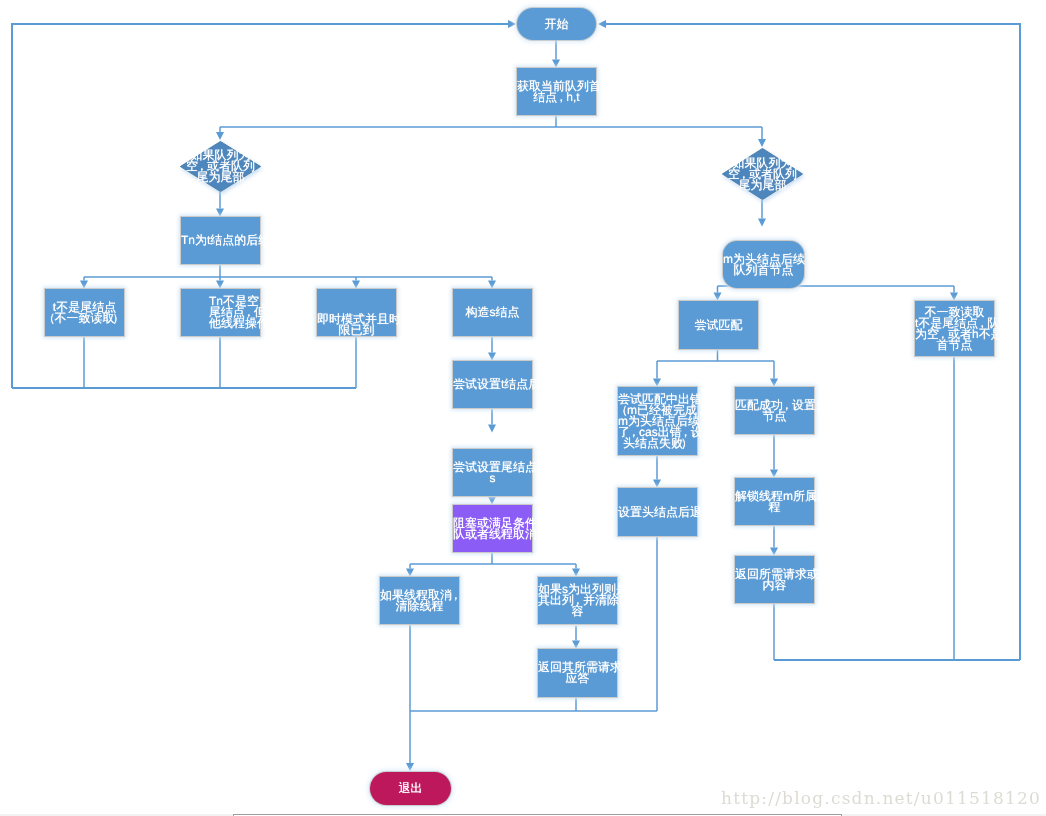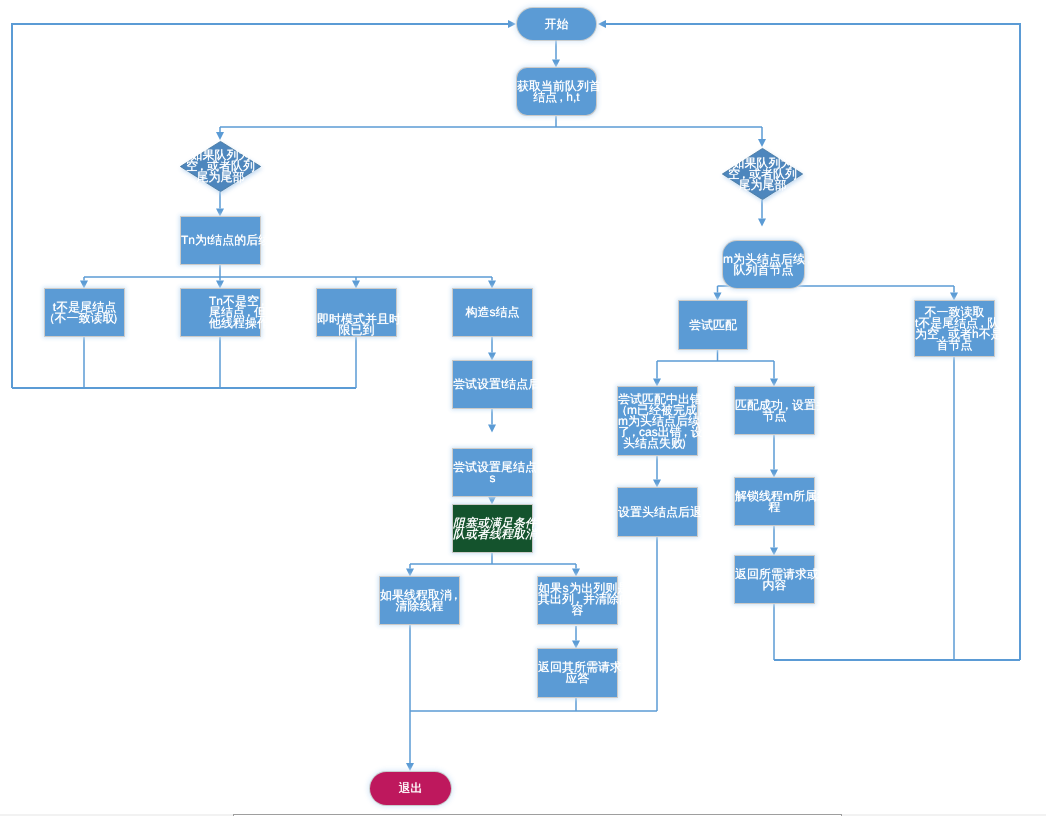--- a/index.html
+++ b/index.html
@@ -20,21 +20,21 @@
   .node .txt { display:block; width:100%; }
   .node { -webkit-font-smoothing:antialiased; text-rendering:geometricPrecision;
           text-shadow:0 0 0.75px currentColor; }
   .node .ln { display:block; white-space:nowrap; }
   .node .pc { display:inline-block; width:9px; text-align:left; overflow:visible; }
   .node .pc > i { font-style:normal; display:inline-block; transform:translateX(-2.2px); }
   .shape-rect {
     background:#5b9bd5;
     box-shadow:0 0 0 1px #cdcbc8, 0 0 4px 2px rgba(205,227,247,.95);
   }
-  .shape-rect.fill-red { background:#14532d;font-style:italic; }
+  .shape-rect.fill-red { background:#8b5cf6; }
   .shape-stadium {
     background:#5b9bd5; border-radius:999px;
     box-shadow:0 0 0 1px rgba(180,176,168,.55), 0 0 5px 2px rgba(214,232,248,.9);
   }
   .shape-stadium.fill-dark { background:#be185d; }
   .shape-diamond { background:transparent; box-shadow:none; }
   .shape-diamond .dia {
     position:absolute; left:0; top:0; width:100%; height:100%;
     overflow:visible;
     filter: drop-shadow(1px 2px 2px rgba(190,215,240,.95));
@@ -215,21 +215,21 @@
       <g>
         <polyline points="774,660 1020,660" fill="none" stroke="#5b9bd5" stroke-width="2"></polyline>
       </g>
     </svg>
   <div id="nodes">
       <div class="node shape-stadium fill-light" style="left: 517px; top: 8px; width: 79px; height: 32px;">
         <span class="txt">
           <span class="ln">开始</span>
         </span>
       </div>
-      <div class="node shape-rect fill-light" style="left: 517px; top: 68px; width: 79px; height: 47px; border-radius: 10px;">
+      <div class="node shape-rect fill-light" style="left: 517px; top: 68px; width: 79px; height: 47px;">
         <span class="txt">
           <span class="ln">获取当前队列首尾</span>
           <span class="ln">结点<span class="pc"><i>，</i></span>h,t</span>
         </span>
       </div>
       <div class="node shape-diamond fill-dark" style="left: 180px; top: 141px; width: 81px; height: 51px;">
         <svg class="dia" viewBox="0 0 81 51" width="81" height="51">
           <polygon points="40.5,0.4 80.6,25.5 40.5,50.6 0.4,25.5" fill="#4d86bd" stroke="#3f7199" stroke-width="0.8"></polygon>
         </svg>
         <span class="txt">
@@ -283,21 +283,21 @@
           <span class="ln">阻塞或满足条件出</span>
           <span class="ln">队或者线程取消</span>
         </span>
       </div>
       <div class="node shape-rect fill-light" style="left: 380px; top: 577px; width: 79px; height: 47px;">
         <span class="txt">
           <span class="ln">如果线程取消<span class="pc"><i>，</i></span></span>
           <span class="ln">清除线程</span>
         </span>
       </div>
-      <div class="node shape-rect fill-light" style="left: 538px; top: 577px; width: 79px; height: 47px; font-family: Liberation Mono, monospace;">
+      <div class="node shape-rect fill-light" style="left: 538px; top: 577px; width: 79px; height: 47px;">
         <span class="txt">
           <span class="ln">如果s为出列则是</span>
           <span class="ln">其出列<span class="pc"><i>，</i></span>并清除内</span>
           <span class="ln">容</span>
         </span>
       </div>
       <div class="node shape-rect fill-light" style="left: 538px; top: 649px; width: 79px; height: 48px;">
         <span class="txt">
           <span class="ln">返回其所需请求或</span>
           <span class="ln">应答</span>
@@ -312,21 +312,21 @@
           <span class="ln">空<span class="pc"><i>，</i></span>或者队列</span>
           <span class="ln">尾为尾部</span>
         </span>
       </div>
       <div class="node shape-rect fill-light" style="left: 723px; top: 241px; width: 81px; height: 47px; border-radius: 14px;">
         <span class="txt">
           <span class="ln">m为头结点后续<span class="pc"><i>，</i></span></span>
           <span class="ln">队列首节点</span>
         </span>
       </div>
-      <div class="node shape-rect fill-light" style="left: 679px; top: 301px; width: 68px; height: 48px;">
+      <div class="node shape-rect fill-light" style="left: 679px; top: 301px; width: 79px; height: 48px;">
         <span class="txt">
           <span class="ln">尝试匹配</span>
         </span>
       </div>
       <div class="node shape-rect fill-light" style="left: 915px; top: 301px; width: 79px; height: 55px;">
         <span class="txt">
           <span class="ln">不一致读取</span>
           <span class="ln">t不是尾结点<span class="pc"><i>，</i></span>队列</span>
           <span class="ln">为空<span class="pc"><i>，</i></span>或者h不是</span>
           <span class="ln">首节点</span>
@@ -363,18 +363,19 @@
           <span class="ln">返回所需请求或者</span>
           <span class="ln">内容</span>
         </span>
       </div>
       <div class="node shape-stadium fill-dark" style="left: 370px; top: 772px; width: 81px; height: 33px;">
         <span class="txt">
           <span class="ln">退出</span>
         </span>
       </div>
     </div>
+  <div class="watermark" style="left: 721px; top: 808px; transform: translateY(-100%);">http://blog.csdn.net/u011518120</div>
 <div class="rule" style="left: 0px; top: 814px; width: 1046px; height: 2px; background: rgb(242, 242, 242);"></div>
     <div class="rule" style="left: 233px; top: 814px; width: 609px; height: 1px; background: rgb(158, 158, 158);"></div>
     <div class="rule" style="left: 233px; top: 814px; width: 1px; height: 2px; background: rgb(158, 158, 158);"></div>
     <div class="rule" style="left: 841px; top: 814px; width: 1px; height: 2px; background: rgb(158, 158, 158);"></div>
     <div class="rule" style="left: 234px; top: 815px; width: 607px; height: 1px; background: rgb(255, 255, 255);"></div>
   </div>
 
 </body></html>

